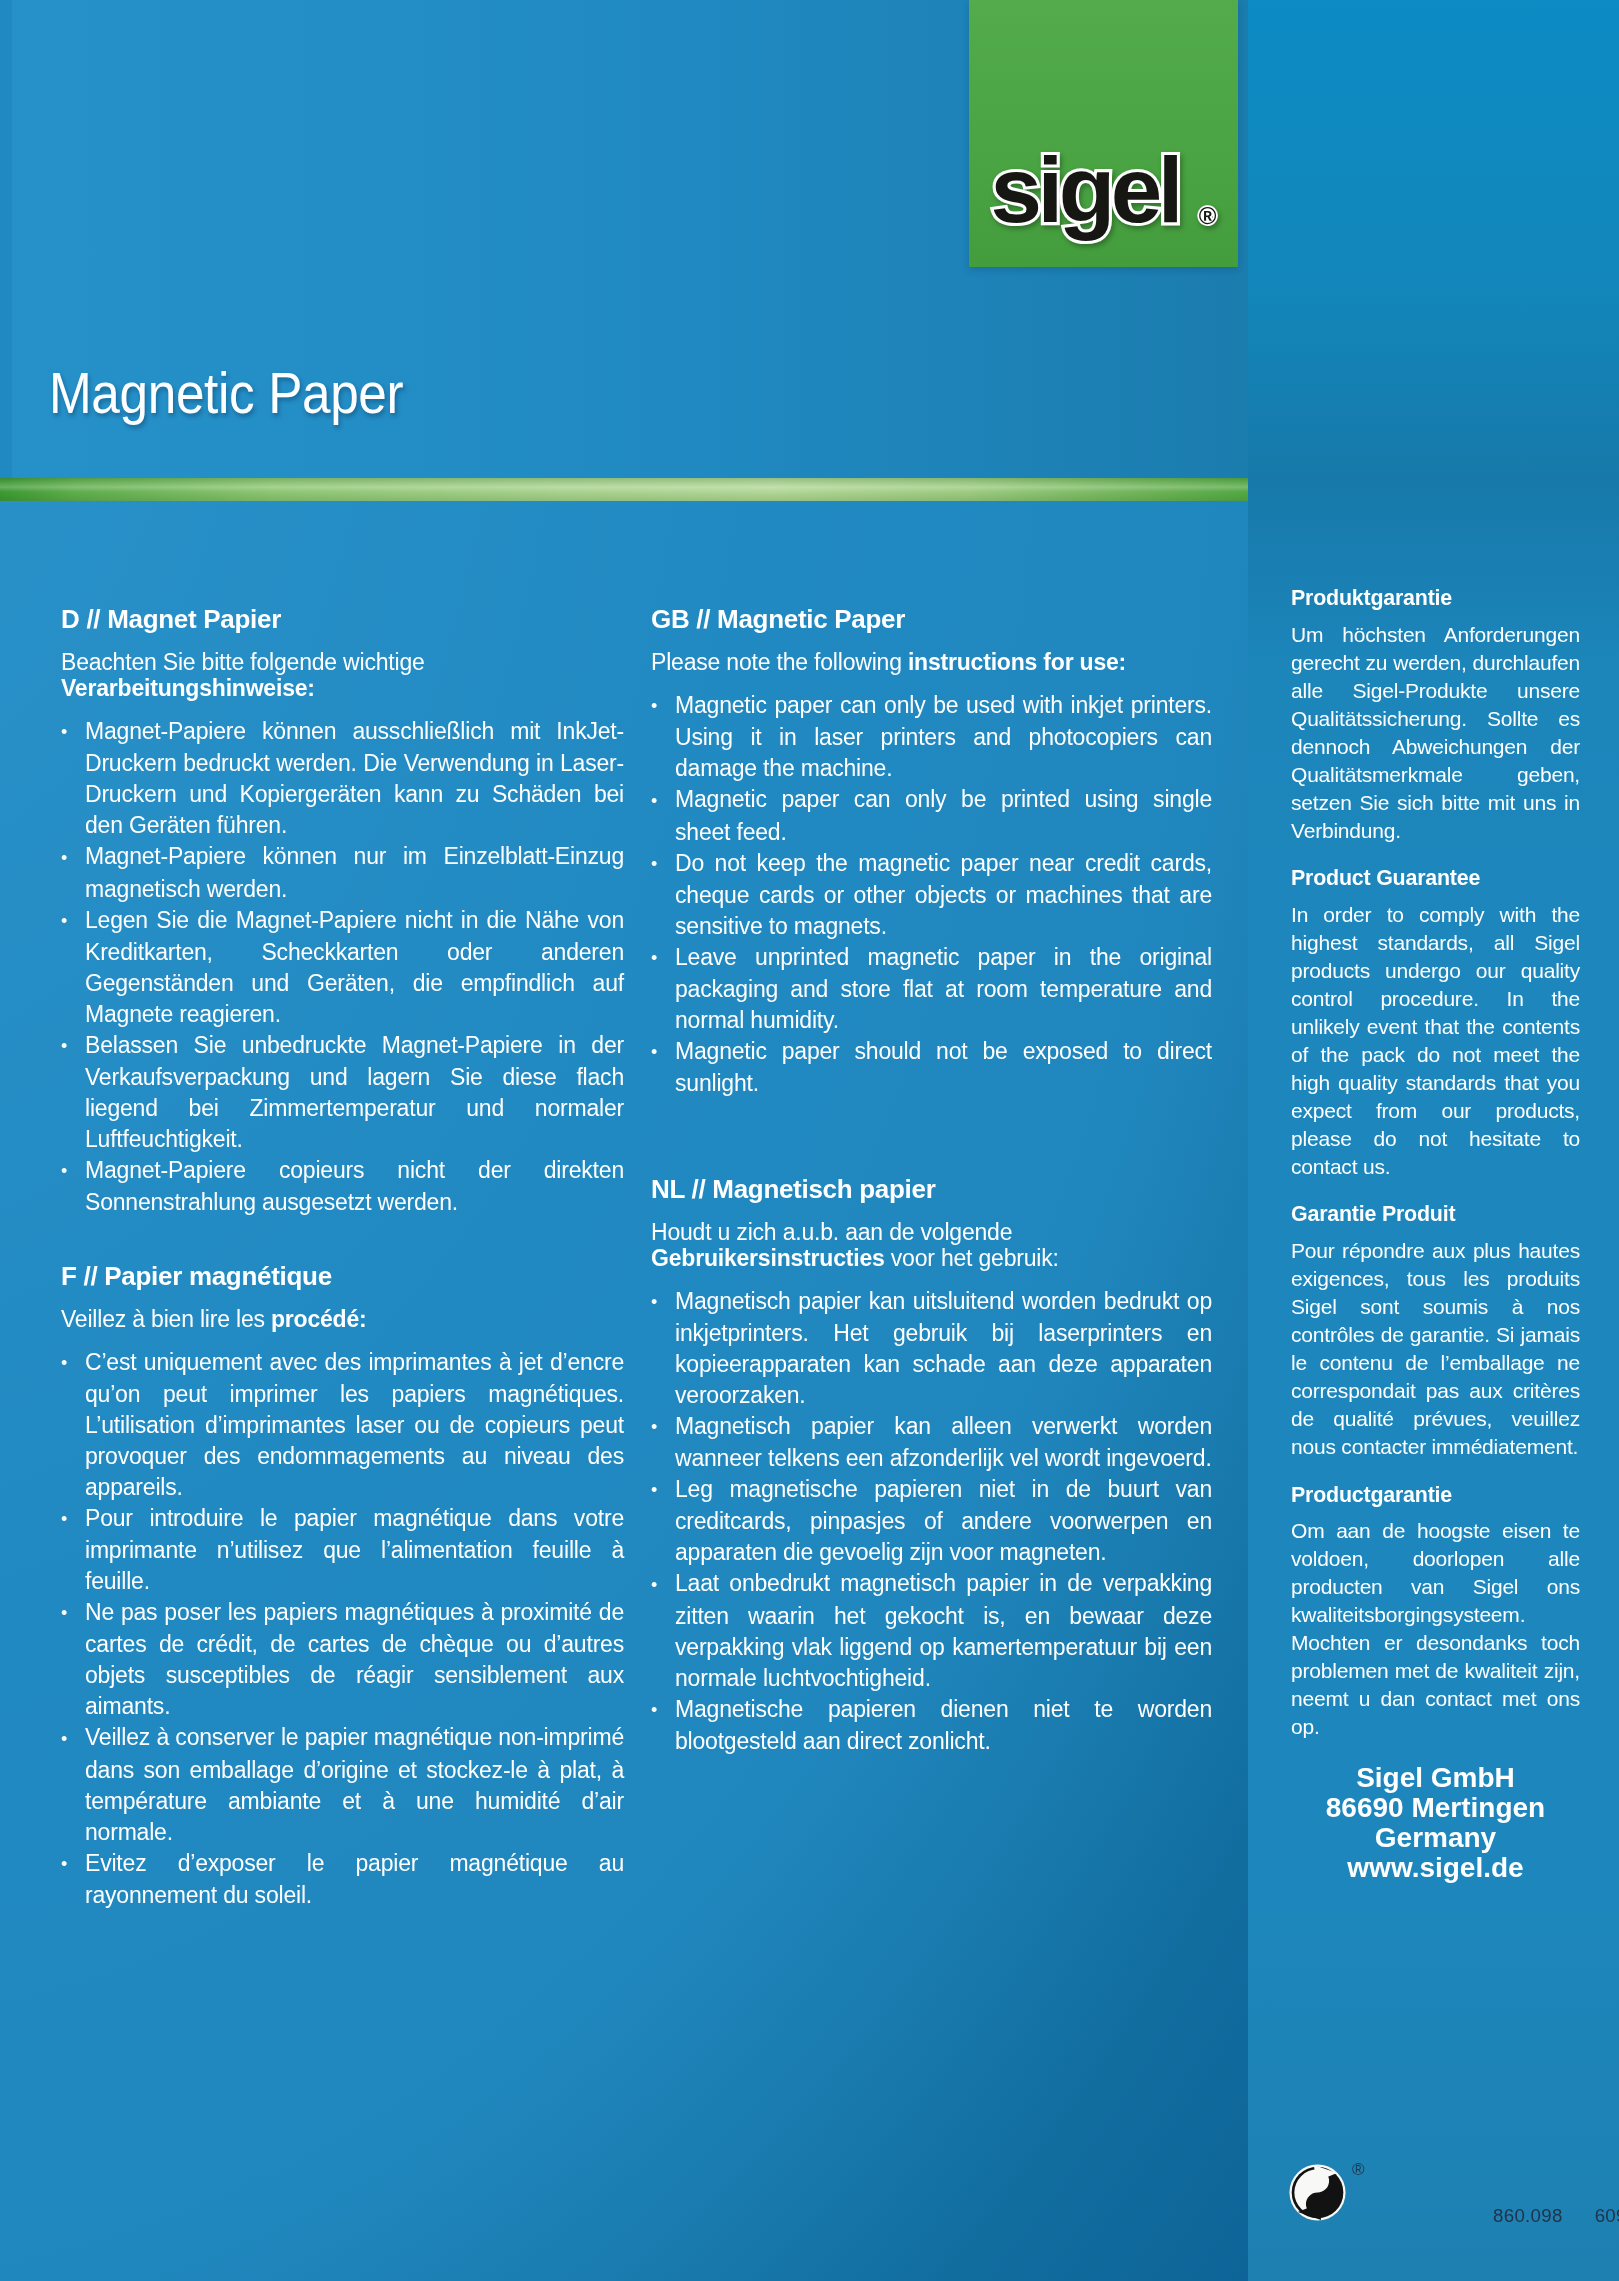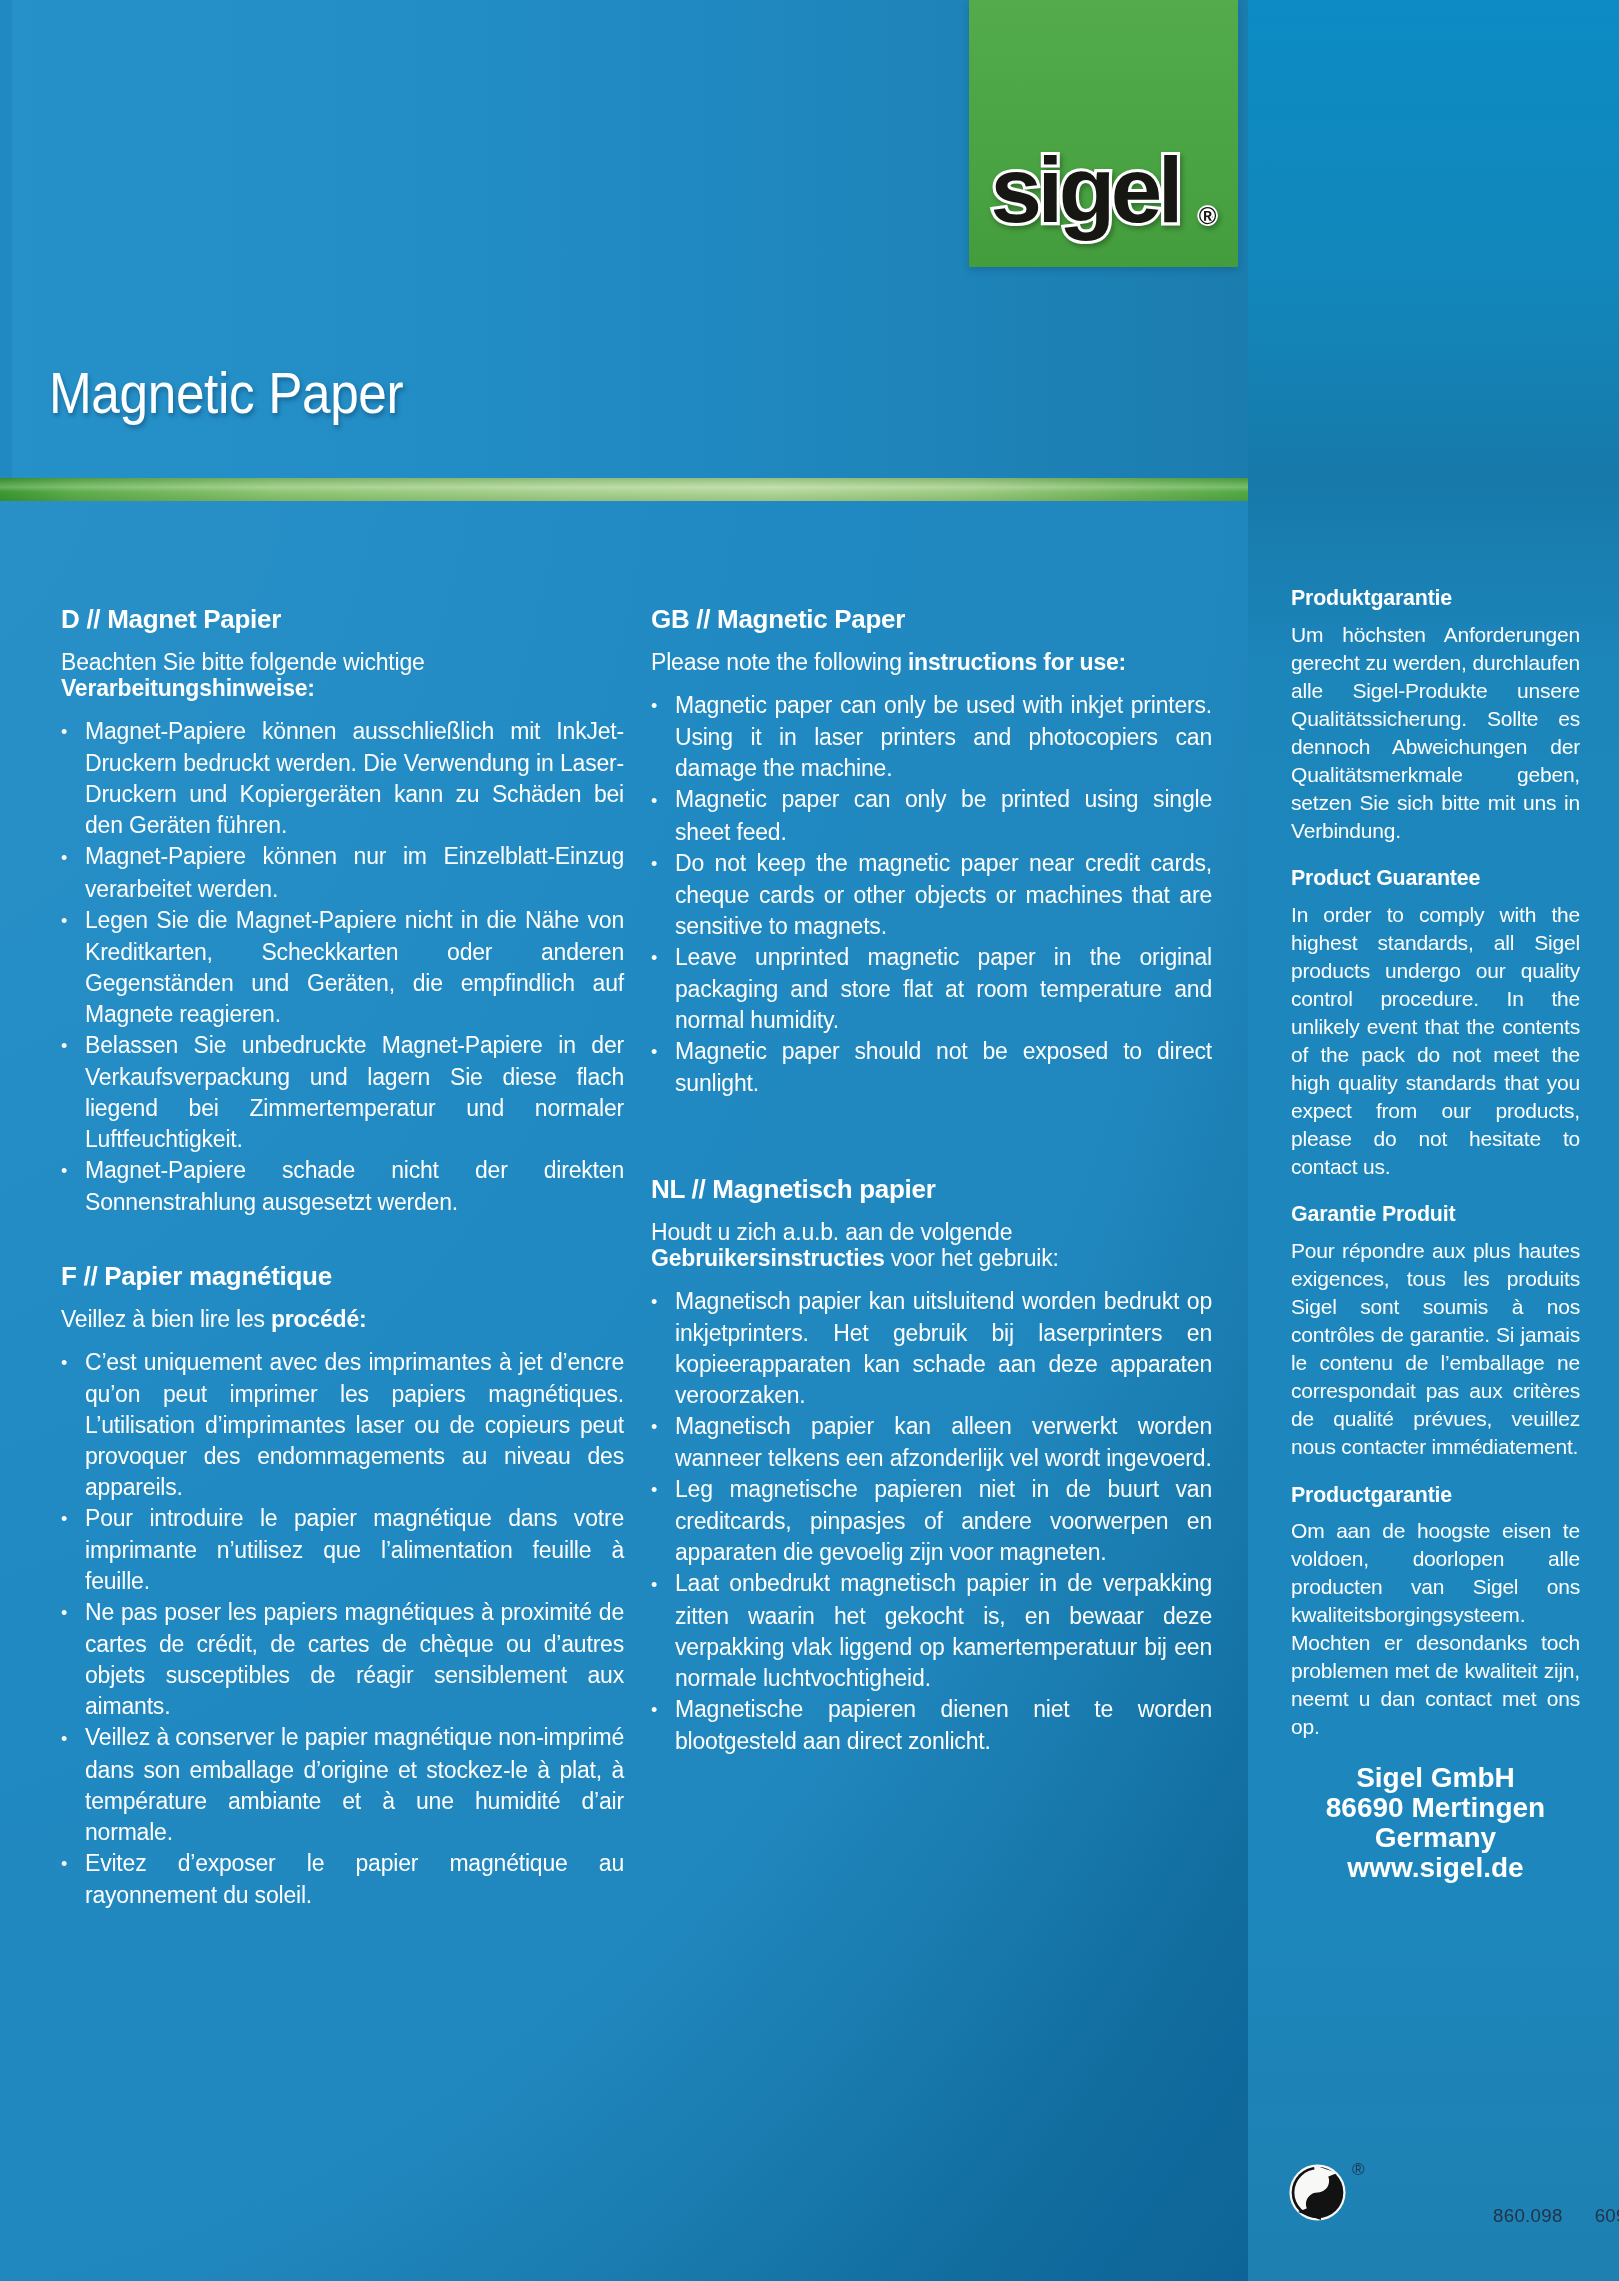--- a/index.html
+++ b/index.html
@@ -116,24 +116,24 @@
 
 <div class="accent-bar"></div>
 
 <div class="main-area">
   <div class="col" id="col-left">
       <section class="sec">
         <h3 class="sec-h">D // Magnet Papier</h3>
         <p class="intro"><span>Beachten Sie bitte folgende wichtige </span><b>Verarbeitungshinweise:</b></p>
         <div class="bullets">
           <div class="bullet"><span class="dot">•</span><span class="btext">Magnet-Papiere können ausschließlich mit InkJet-Druckern bedruckt werden. Die Verwendung in Laser-Druckern und Kopiergeräten kann zu Schäden bei den Geräten führen.</span></div>
-          <div class="bullet"><span class="dot">•</span><span class="btext">Magnet-Papiere können nur im Einzelblatt-Einzug verarbeitet werden.</span></div>
+          <div class="bullet"><span class="dot">•</span><span class="btext">Magnet-Papiere können nur im Einzelblatt-Einzug magnetisch werden.</span></div>
           <div class="bullet"><span class="dot">•</span><span class="btext">Legen Sie die Magnet-Papiere nicht in die Nähe von Kreditkarten, Scheckkarten oder anderen Gegenständen und Geräten, die empfindlich auf Magnete reagieren.</span></div>
           <div class="bullet"><span class="dot">•</span><span class="btext">Belassen Sie unbedruckte Magnet-Papiere in der Verkaufsverpackung und lagern Sie diese flach liegend bei Zimmertemperatur und normaler Luftfeuchtigkeit.</span></div>
-          <div class="bullet"><span class="dot">•</span><span class="btext">Magnet-Papiere schade nicht der direkten Sonnenstrahlung ausgesetzt werden.</span></div>
+          <div class="bullet"><span class="dot">•</span><span class="btext">Magnet-Papiere copieurs nicht der direkten Sonnenstrahlung ausgesetzt werden.</span></div>
         </div>
       </section>
       <section class="sec">
         <h3 class="sec-h">F // Papier magnétique</h3>
         <p class="intro"><span>Veillez à bien lire les </span><b>procédé:</b></p>
         <div class="bullets">
           <div class="bullet"><span class="dot">•</span><span class="btext">C’est uniquement avec des imprimantes à jet d’encre qu’on peut imprimer les papiers magnétiques. L’utilisation d’imprimantes laser ou de copieurs peut provoquer des endommagements au niveau des appareils.</span></div>
           <div class="bullet"><span class="dot">•</span><span class="btext">Pour introduire le papier magnétique dans votre imprimante n’utilisez que l’alimentation feuille à feuille.</span></div>
           <div class="bullet"><span class="dot">•</span><span class="btext">Ne pas poser les papiers magnétiques à proximité de cartes de crédit, de cartes de chèque ou d’autres objets susceptibles de réagir sensiblement aux aimants.</span></div>
           <div class="bullet"><span class="dot">•</span><span class="btext">Veillez à conserver le papier magnétique non-imprimé dans son emballage d’origine et stockez-le à plat, à température ambiante et à une humidité d’air normale.</span></div>

